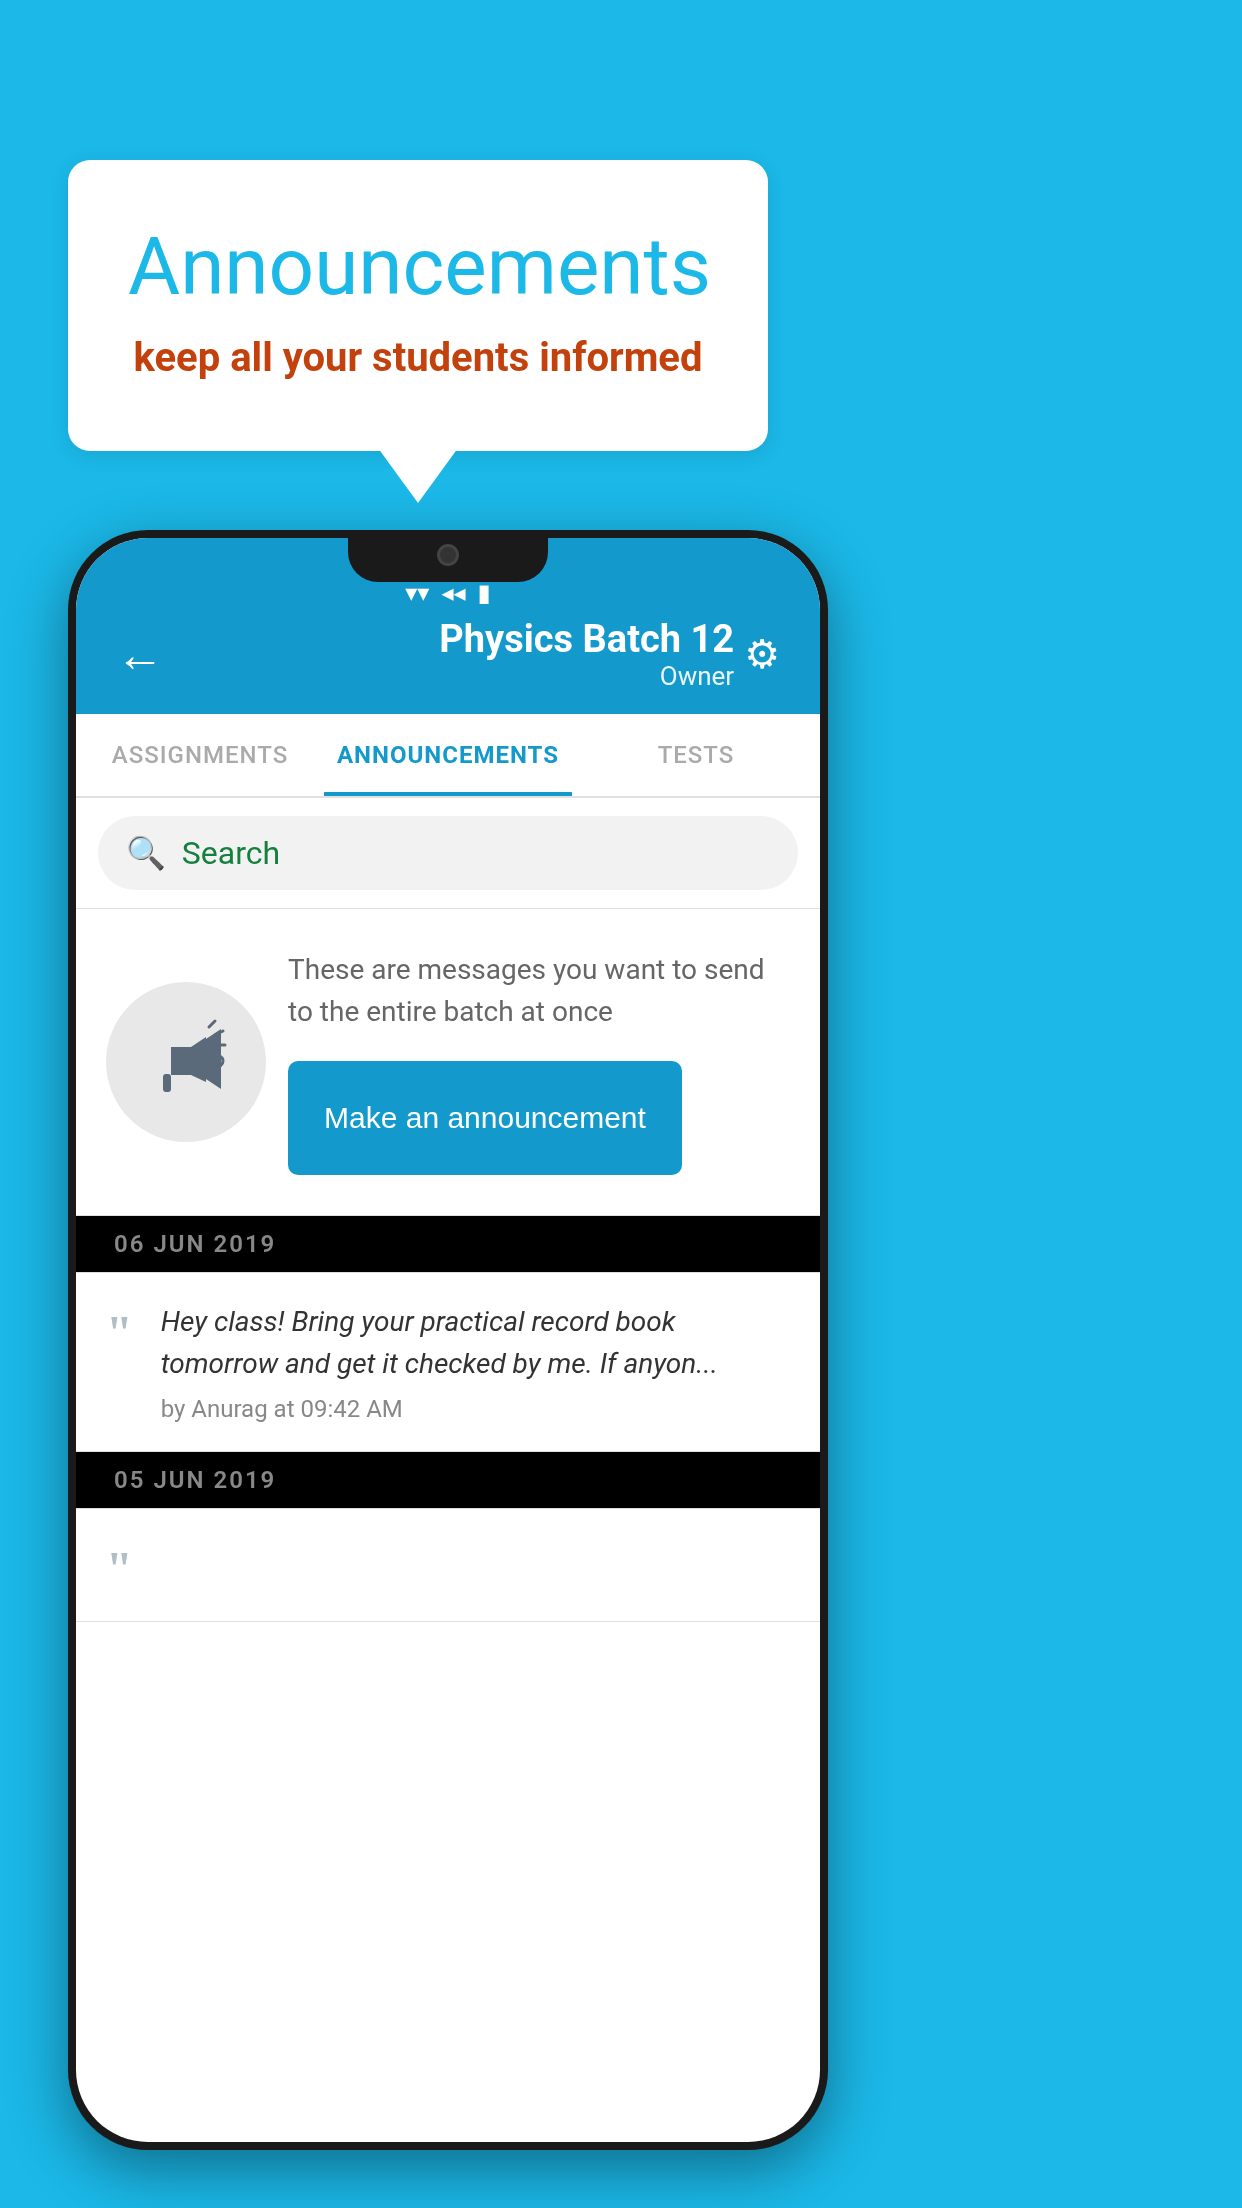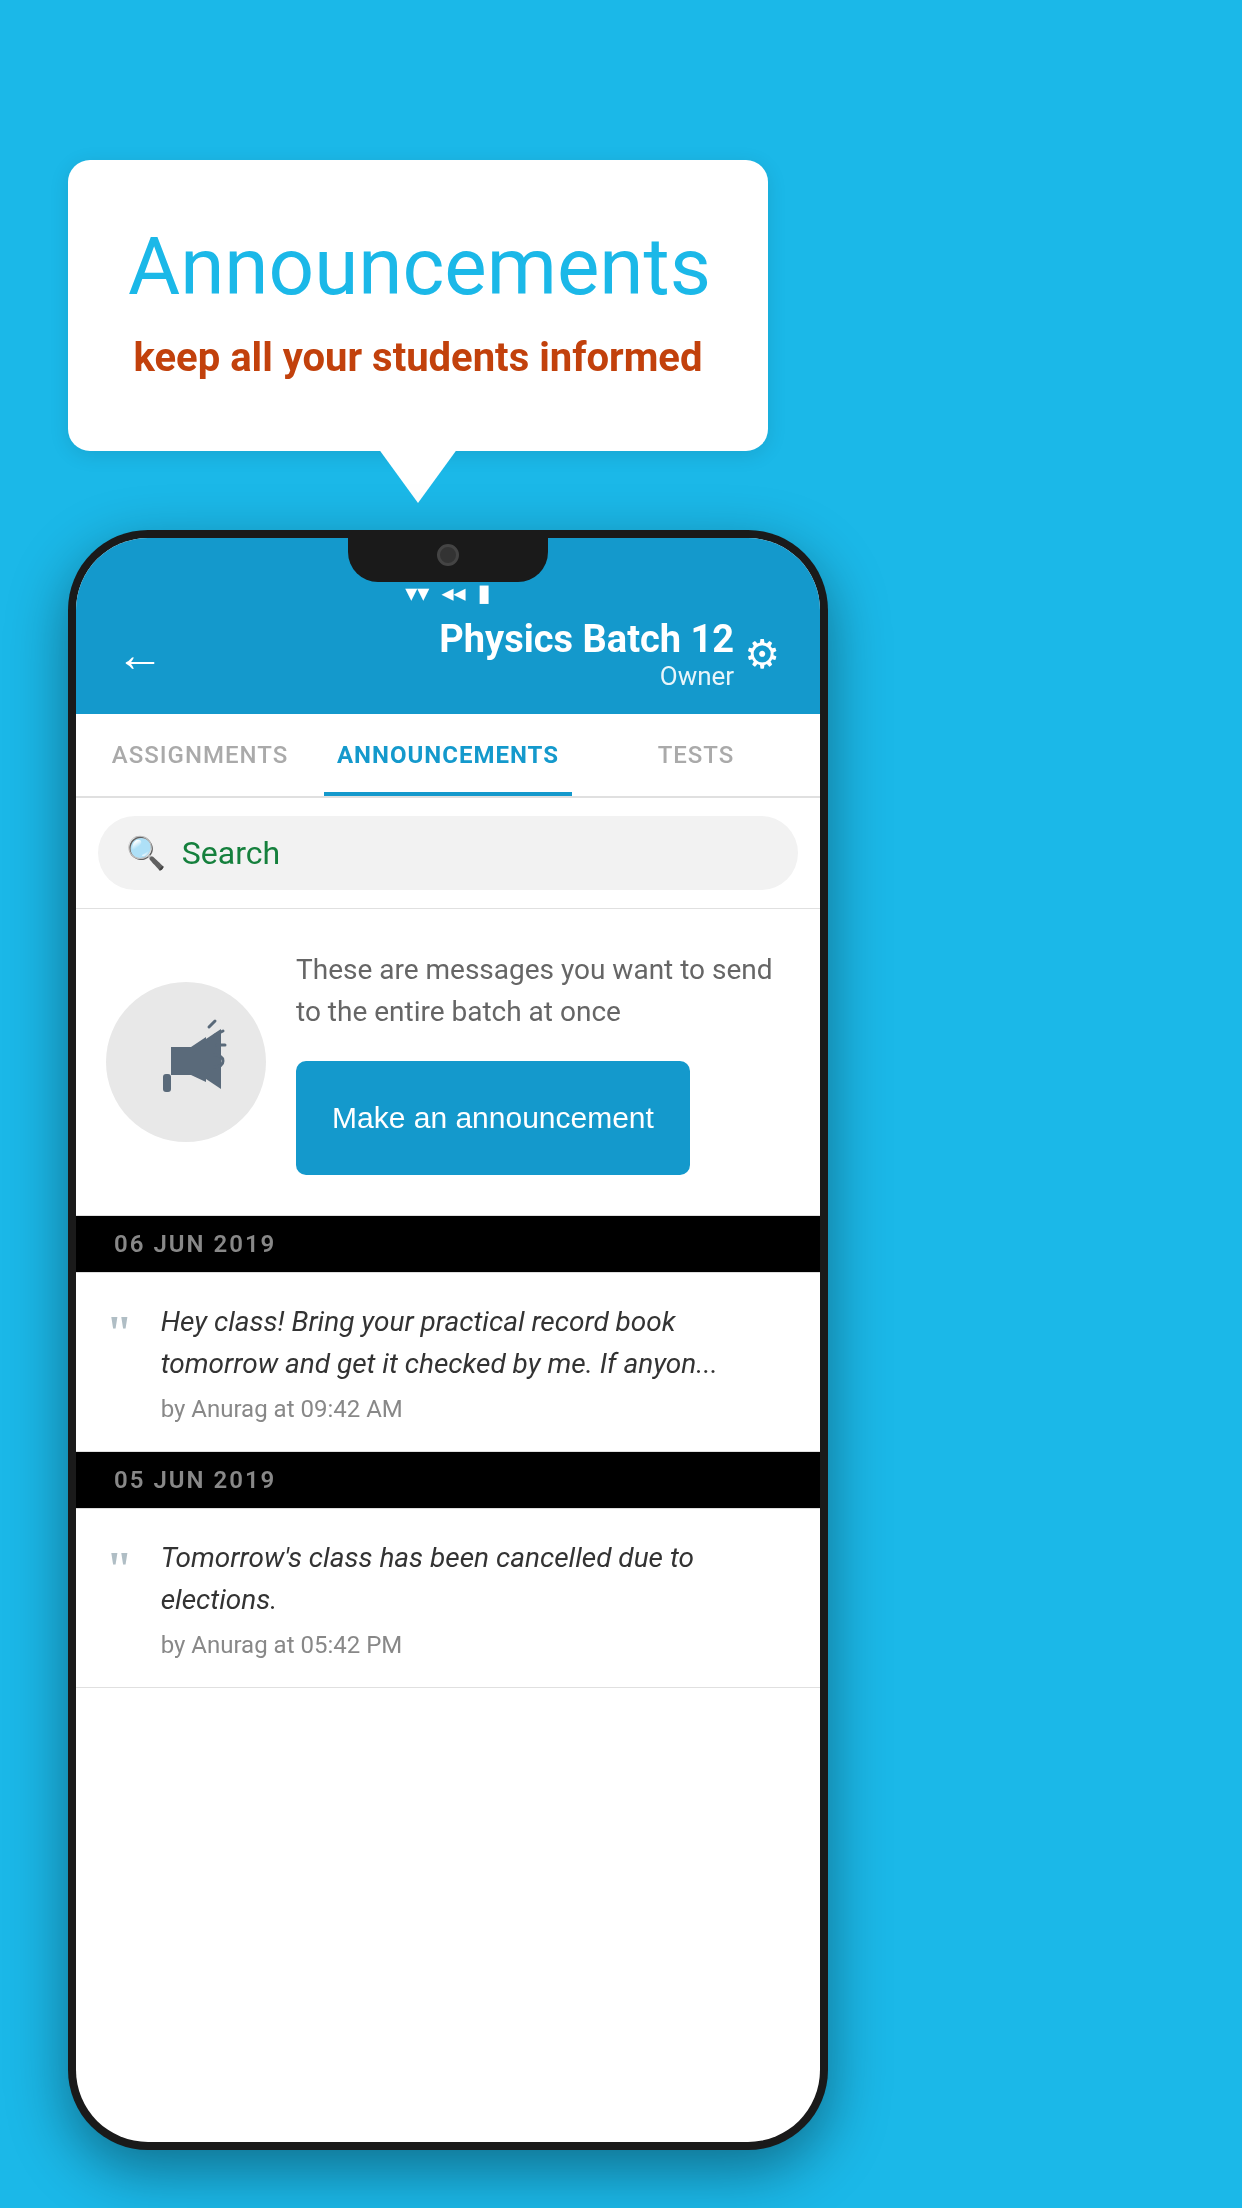--- a/index.html
+++ b/index.html
@@ -241,21 +241,21 @@
       color: #15803d;
       font-size: 32px;
     }
 
     
     .intro-card {
       background: white;
       padding: 40px 30px;
       display: flex;
       align-items: center;
-      gap: 30px;
+      gap: 22px;
       border-bottom: 1px solid #e0e0e0;
     }
 
     .icon-circle {
       width: 160px;
       height: 160px;
       border-radius: 50%;
       background: #e8e8e8;
       display: flex;
       align-items: center;
@@ -408,21 +408,17 @@
         <div class="announcement-text">
           <div class="announcement-message">Hey class! Bring your practical record book tomorrow and get it checked by me. If anyon...</div>
           <div class="announcement-author">by Anurag at 09:42 AM</div>
         </div>
       </div>
 
       <div class="date-separator">05  JUN  2019</div>
 
       <div class="announcement-item">
         <div class="quote-icon">"</div>
-        <div class="announcement-text">
-          <div class="announcement-message">Tomorrow's class has been cancelled due to elections.</div>
-          <div class="announcement-author">by Anurag at 05:42 PM</div>
-        </div>
       </div>
 
     </div>
   </div>
 </div>
 
 </body></html>

